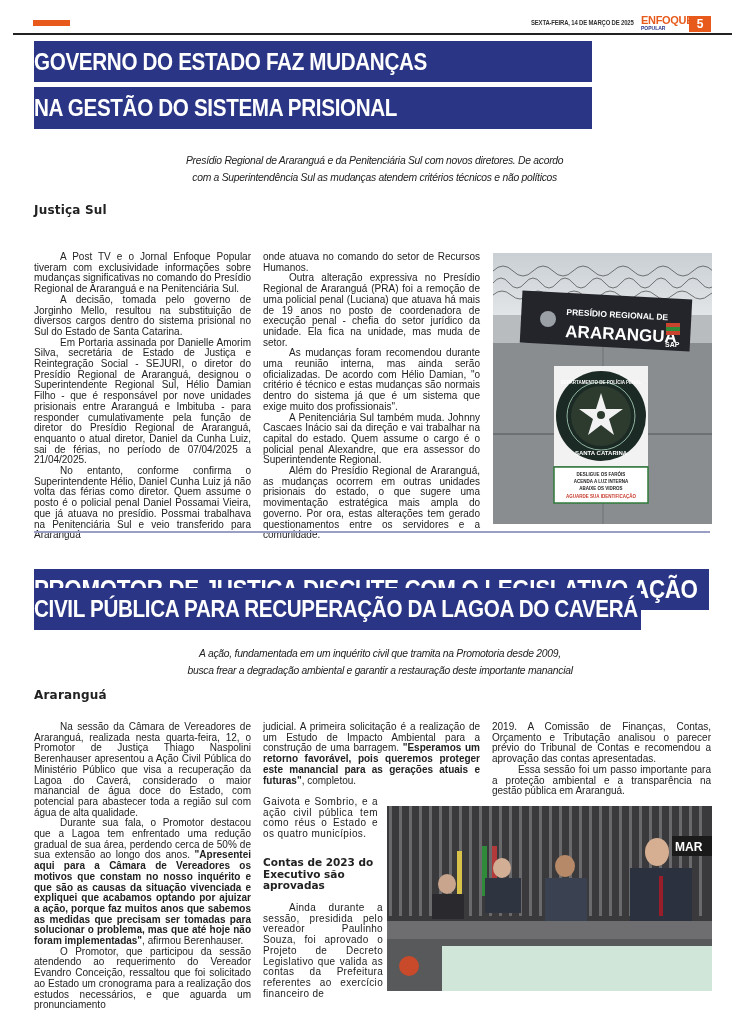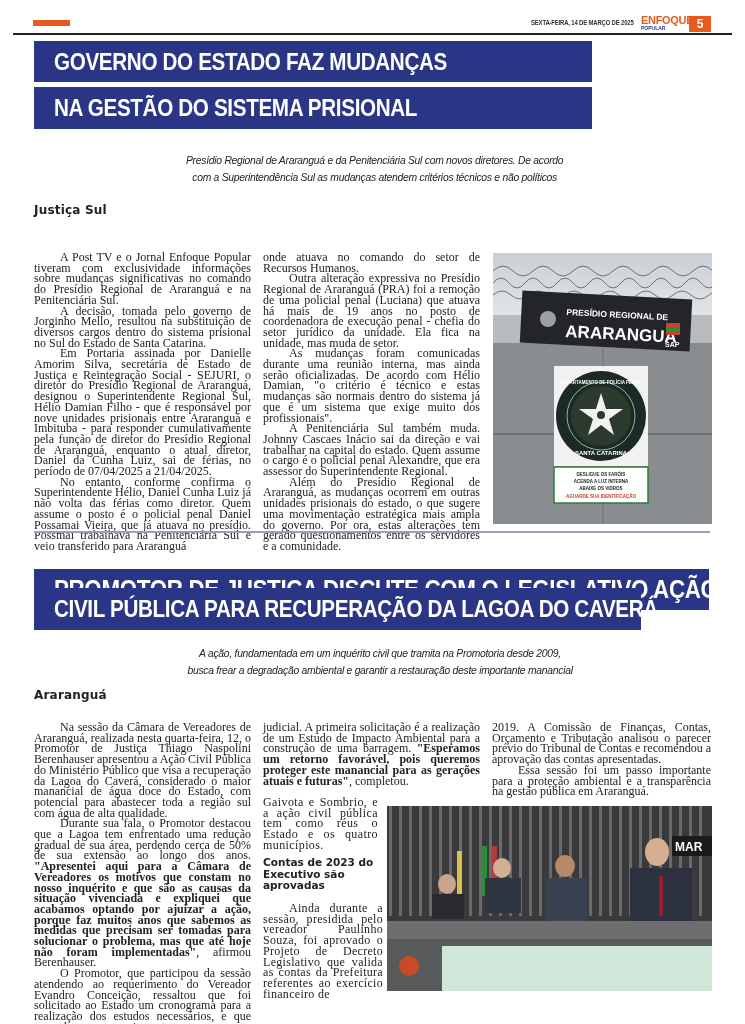--- a/index.html
+++ b/index.html
@@ -7,37 +7,37 @@
   body { position: relative; font-family: "Liberation Sans", sans-serif; color: #1a1a1a; }
 
   .top-bar { position: absolute; left: 33px; top: 20px; width: 37px; height: 6px; background: #e85a1c; }
   .header-rule { position: absolute; left: 13px; right: 13px; top: 33px; height: 2px; background: #222; }
   .date { position: absolute; left: 531px; top: 19px; font-size: 7px; letter-spacing: -0.2px; color: #333; font-family: "Liberation Sans", sans-serif; transform: scaleX(0.85); transform-origin: left; font-weight: bold; }
   .brand { position: absolute; left: 641px; top: 15px; line-height: 1; }
   .brand .b1 { color: #e85a1c; font-size: 11px; font-weight: bold; letter-spacing: -0.3px; display: block; }
   .brand .b2 { color: #2a3585; font-size: 5px; font-weight: bold; display: block; margin-top: 0px; }
   .page-num { position: absolute; left: 689px; top: 16px; width: 22px; height: 16px; background: #e85a1c; color: #fff; font-weight: bold; font-size: 12px; text-align: center; line-height: 16px; }
 
-  .headline { position: absolute; background: #2a3585; color: #fff; font-weight: bold; font-family: "Liberation Sans", sans-serif; padding-left: 20px; white-space: nowrap; letter-spacing: -0.4px; transform-origin: left; }
+  .headline { position: absolute; background: #2a3585; color: #fff; font-weight: bold; font-family: "Liberation Sans", sans-serif; padding-left: 0; white-space: nowrap; letter-spacing: -0.4px; transform-origin: left; }
   .h1a { left: 34px; top: 41px; width: 558px; height: 41px; font-size: 24px; line-height: 41px; }
   .h1b { left: 34px; top: 87px; width: 558px; height: 42px; font-size: 24px; line-height: 42px; }
   .h2a { left: 34px; top: 542px; width: 675px; height: 41px; font-size: 26px; line-height: 41px; margin-top: 27px; }
   .h2b { left: 34px; top: 588px; width: 607px; height: 42px; font-size: 24px; line-height: 42px; }
   .headline span { display: inline-block; transform: scaleX(0.86); transform-origin: left; }
 
   .subtitle { position: absolute; font-style: italic; font-size: 11.5px; text-align: center; color: #222; line-height: 17px; letter-spacing: -0.3px; }
   .sub1 { left: 150px; top: 152px; width: 450px; }
   .sub2 { left: 130px; top: 645px; width: 500px; }
   .subtitle span { display: inline-block; transform: scaleX(0.9); }
 
   .section-tag { position: absolute; font-weight: bold; font-size: 12px; color: #222; letter-spacing: 0.2px; font-family: "DejaVu Sans", sans-serif; }
   .tag1 { left: 34px; top: 203px; }
   .tag2 { left: 34px; top: 688px; }
 
-  .col { position: absolute; font-family: Liberation Serif, serif; font-size: 12px; line-height: 10.7px; text-align: justify; color: #222; }
+  .col { position: absolute; font-family: Liberation Sans, sans-serif; font-size: 10px; line-height: 10.7px; text-align: justify; color: #222; }
   .col p { text-indent: 26px; }
   .col .noindent { text-indent: 0; }
   .col b { font-weight: bold; }
   .c1 { left: 34px; top: 252px; width: 217px; }
   .c2 { left: 263px; top: 252px; width: 217px; }
   .c3 { left: 34px; top: 722px; width: 217px; }
   .c4 { left: 263px; top: 722px; width: 217px; }
   .c4b { left: 263px; top: 797px; width: 115px; }
   .c4c { left: 263px; top: 903px; width: 120px; letter-spacing: 0.3px; }
   .c5 { left: 492px; top: 722px; width: 219px; }
@@ -73,21 +73,21 @@
 <div class="col c1">
   <p>A Post TV e o Jornal Enfoque Popular tiveram com exclusividade informações sobre mudanças significativas no comando do Presídio Regional de Araranguá e na Penitenciária Sul.</p>
   <p>A decisão, tomada pelo governo de Jorginho Mello, resultou na substituição de diversos cargos dentro do sistema prisional no Sul do Estado de Santa Catarina.</p>
   <p>Em Portaria assinada por Danielle Amorim Silva, secretária de Estado de Justiça e Reintegração Social - SEJURI, o diretor do Presídio Regional de Araranguá, designou o Superintendente Regional Sul, Hélio Damian Filho - que é responsável por nove unidades prisionais entre Araranguá e Imbituba - para responder cumulativamente pela função de diretor do Presídio Regional de Araranguá, enquanto o atual diretor, Daniel da Cunha Luiz, sai de férias, no período de 07/04/2025 a 21/04/2025.</p>
   <p>No entanto, conforme confirma o Superintendente Hélio, Daniel Cunha Luiz já não volta das férias como diretor. Quem assume o posto é o policial penal Daniel Possamai Vieira, que já atuava no presídio. Possmai trabalhava na Penitenciária Sul e veio transferido para Araranguá</p>
 </div>
 
 <div class="col c2">
   <p class="noindent">onde atuava no comando do setor de Recursos Humanos.</p>
   <p>Outra alteração expressiva no Presídio Regional de Araranguá (PRA) foi a remoção de uma policial penal (Luciana) que atuava há mais de 19 anos no posto de coordenadora de execução penal - chefia do setor jurídico da unidade. Ela fica na unidade, mas muda de setor.</p>
-  <p>As mudanças foram comunicadas durante uma reunião interna, mas ainda serão oficializadas. De acordo com Hélio Damian, "o critério é técnico e estas mudanças são normais dentro do sistema já que é um sistema que exige muito dos profissionais".</p>
+  <p>As mudanças foram recomendou durante uma reunião interna, mas ainda serão oficializadas. De acordo com Hélio Damian, "o critério é técnico e estas mudanças são normais dentro do sistema já que é um sistema que exige muito dos profissionais".</p>
   <p>A Penitenciária Sul também muda. Johnny Cascaes Inácio sai da direção e vai trabalhar na capital do estado. Quem assume o cargo é o policial penal Alexandre, que era assessor do Superintendente Regional.</p>
   <p>Além do Presídio Regional de Araranguá, as mudanças ocorrem em outras unidades prisionais do estado, o que sugere uma movimentação estratégica mais ampla do governo. Por ora, estas alterações tem gerado questionamentos entre os servidores e a comunidade.</p>
 </div>
 
 <div class="photo1">
   <svg width="219" height="271" viewBox="0 0 219 271">
     <defs>
       <linearGradient id="sky" x1="0" y1="0" x2="0" y2="1">
         <stop offset="0" stop-color="#c9cfd4"></stop>
           <stop offset="1" stop-color="#e6e8ea"></stop>

